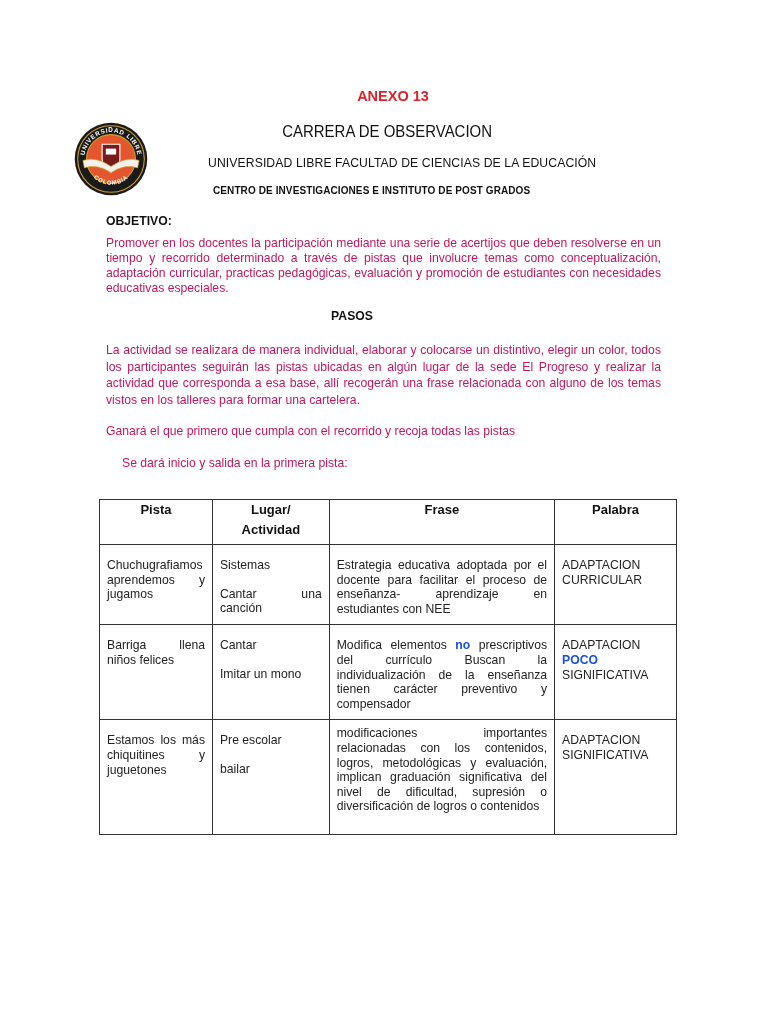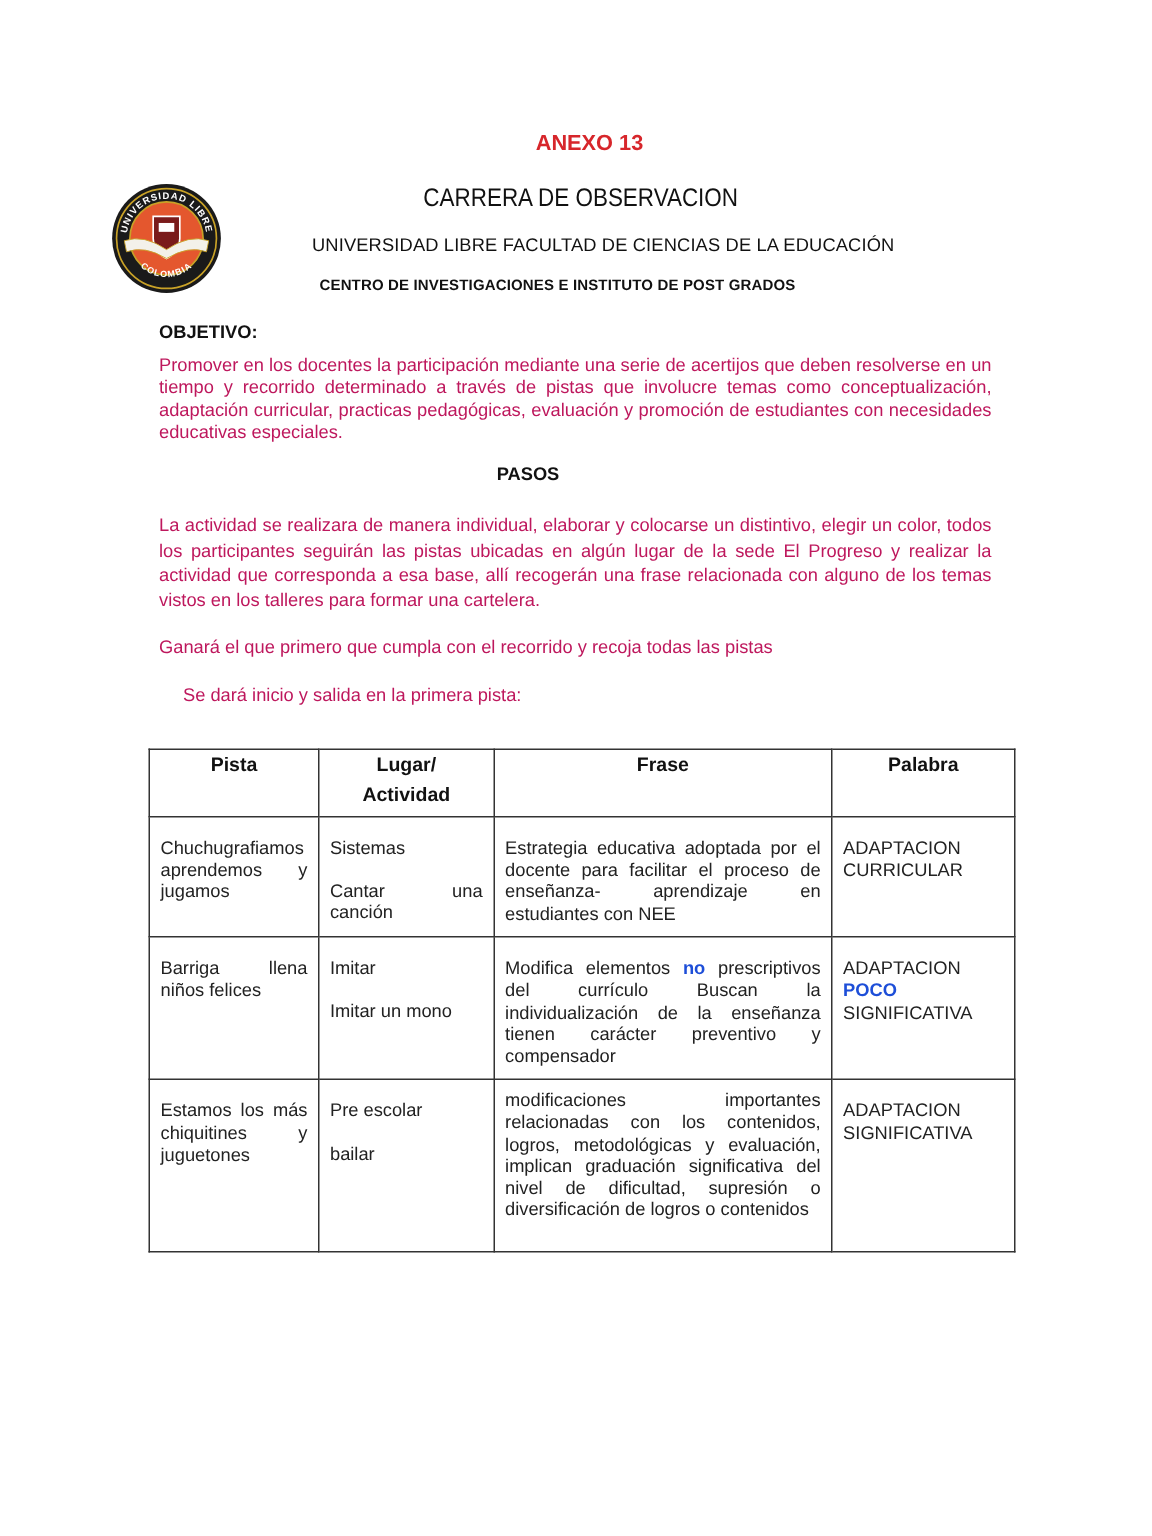--- a/index.html
+++ b/index.html
@@ -93,21 +93,21 @@
       <td style="height:78px;">
         <div>Sistemas</div>
         <div class="gap just">Cantar una canción</div>
       </td>
       <td class="just">Estrategia educativa adoptada por el docente para facilitar el proceso de enseñanza- aprendizaje en estudiantes con NEE</td>
       <td>ADAPTACION CURRICULAR</td>
     </tr>
     <tr>
       <td class="just">Barriga llena niños felices</td>
       <td>
-        <div>Imitar</div>
+        <div>Cantar</div>
         <div class="gap">Imitar un mono</div>
       </td>
       <td class="just"><span>Modifica elementos </span><b class="em">no</b><span> prescriptivos del currículo Buscan la individualización de la enseñanza tienen carácter preventivo y compensador</span></td>
       <td>
         <div>ADAPTACION</div>
         <div><b class="em">POCO</b></div>
         <div>SIGNIFICATIVA</div>
       </td>
     </tr>
     <tr>

